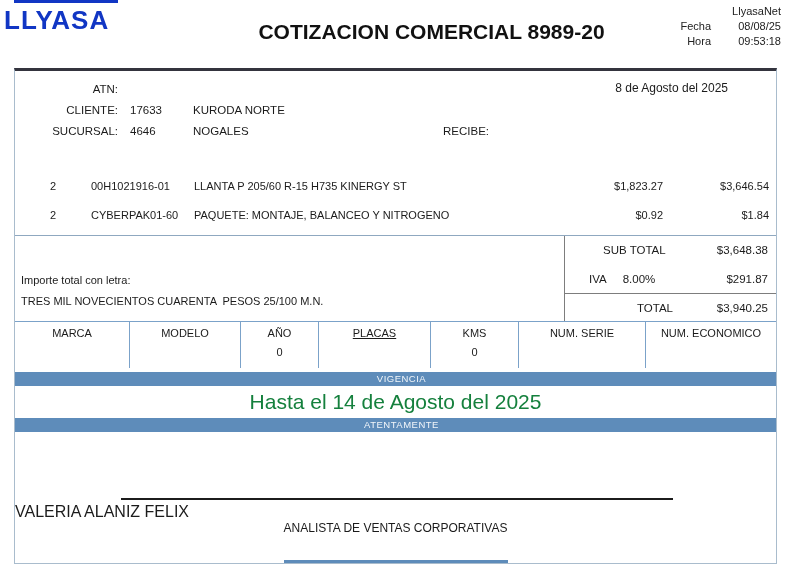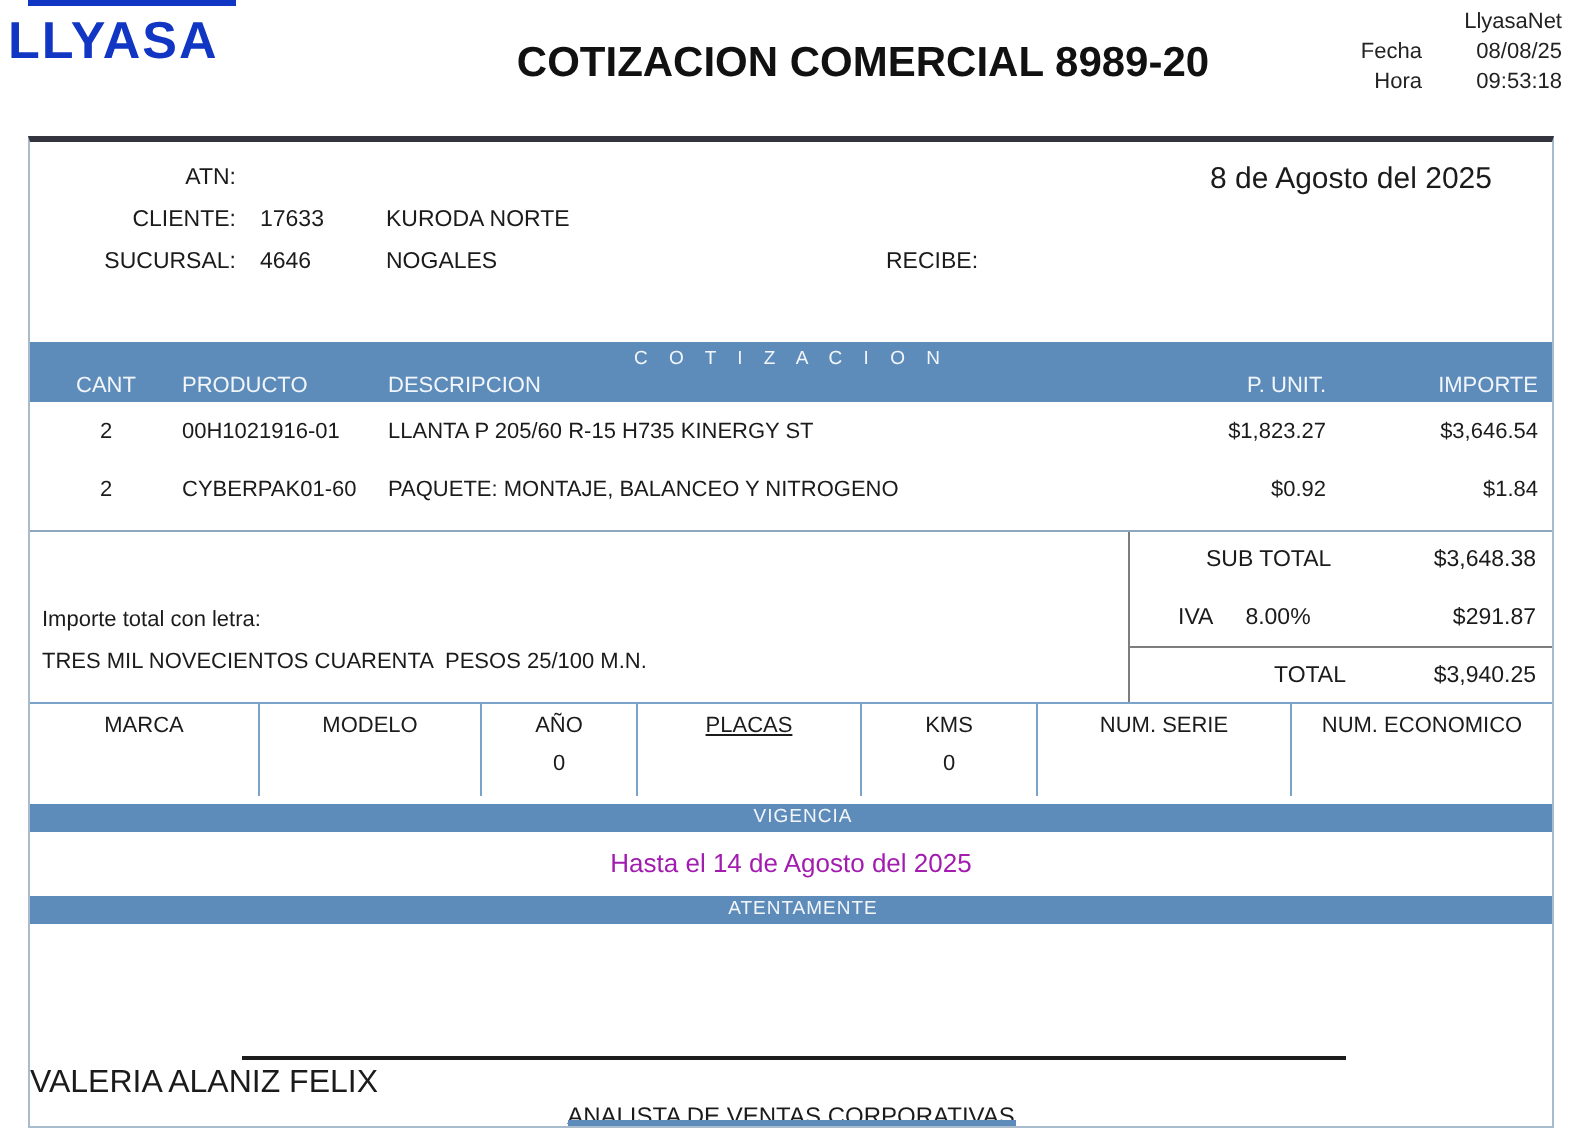--- a/index.html
+++ b/index.html
@@ -23,21 +23,21 @@
   
   .docbox{position:absolute;left:14px;top:68px;width:763px;bottom:0;box-sizing:border-box;
     border:1px solid #a9bccd;border-top:3px solid #34343e;
     display:flex;flex-direction:column;}
   
   .client{position:relative;height:100px;font-size:11.5px;}
   .crow{position:absolute;left:0;right:0;height:16px;line-height:16px;}
   .clabel{display:inline-block;width:103px;text-align:right;}
   .cval{margin-left:12px;}
   .ccode{display:inline-block;width:63px;margin-left:12px;}
-  .quote-date{position:absolute;right:30px;top:10px;font-size:15px;}
+  .quote-date{position:absolute;right:48px;top:10px;font-size:12px;}
   .recibe{position:absolute;left:428px;top:0;}
   
   .band{background:#5e8cba;color:#f2f6fa;}
   .qband{height:30px;}
   .qband-title{text-align:center;font-size:9.5px;letter-spacing:4px;padding-top:3px;line-height:11px;}
   .grid5{display:grid;grid-template-columns:76px 103px 1fr 110px 113px;}
   .qcols{font-size:11px;line-height:14px;margin-top:1px;}
   .c-cant{text-align:center;}
   .c-left{text-align:left;}
   .c-right{text-align:right;}
@@ -64,21 +64,21 @@
   
   .vehicle{display:flex;height:47px;border-top:1px solid #7ba2c9;box-sizing:border-box;font-size:11px;}
   .vcol{border-right:1px solid #7ba2c9;box-sizing:border-box;text-align:center;padding-top:5px;}
   .vcol:last-child{border-right:none;flex:1;}
   .vlabel{display:block;}
   .vvalue{display:block;margin-top:7px;}
   .w1{width:115px;}.w2{width:111px;}.w3{width:78px;}.w4{width:112px;text-decoration:underline;}.w5{width:88px;}.w6{width:127px;}
   
   .gap{height:4px;}
   .thin-band{height:14px;line-height:14px;text-align:center;font-size:9.5px;letter-spacing:0.5px;padding-left:12px;}
-  .hasta{height:32px;line-height:32px;text-align:center;font-size:13px;color:#a21caf;}
+  .hasta{height:32px;line-height:32px;text-align:center;font-size:21px;color:#15803d;}
   
   .signature{flex:1;position:relative;}
   .sig-line{position:absolute;left:106px;width:552px;top:66px;border-top:2px solid #1c1c1c;}
   .sig-name{position:absolute;left:0;right:0;top:71px;text-align:left;font-size:16px;}
   .sig-role{position:absolute;left:0;right:0;top:89px;text-align:center;font-size:12px;}
   .footer-band{position:absolute;left:269px;width:224px;bottom:0;height:3px;background:#5e8cba;}
 </style>
 </head>
 <body>
 
@@ -112,30 +112,20 @@
     </div>
     <div class="crow" style="top:31px;">
       <span class="clabel">CLIENTE:</span><span class="ccode">17633</span><span>KURODA NORTE</span>
     </div>
     <div class="crow" style="top:52px;">
       <span class="clabel">SUCURSAL:</span><span class="ccode">4646</span><span>NOGALES</span>
       <span class="recibe">RECIBE:</span>
     </div>
   </div>
 
-  <div class="qband band">
-    <div class="qband-title">C O T I Z A C I O N</div>
-    <div class="grid5 qcols">
-      <span class="c-cant">CANT</span>
-      <span class="c-left">PRODUCTO</span>
-      <span class="c-left">DESCRIPCION</span>
-      <span class="c-right">P. UNIT.</span>
-      <span class="c-right pad-r">IMPORTE</span>
-    </div>
-  </div>
 
   <div class="items">
     <div class="grid5 item-row1">
       <span class="c-cant">2</span>
       <span class="c-left">00H1021916-01</span>
       <span class="c-left">LLANTA P 205/60 R-15 H735 KINERGY ST</span>
       <span class="c-right">$1,823.27</span>
       <span class="c-right pad-r">$3,646.54</span>
     </div>
     <div class="grid5 item-row2">

